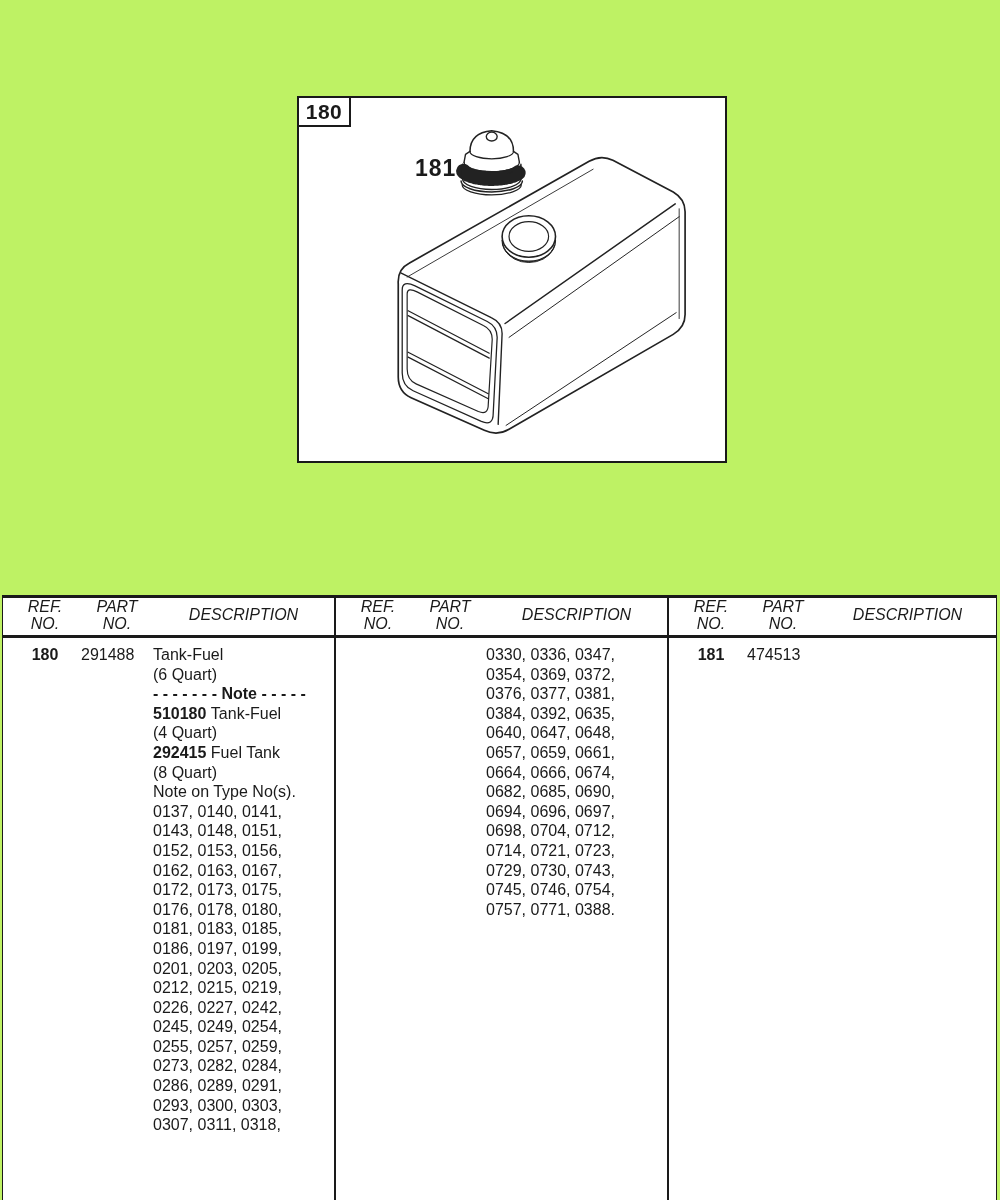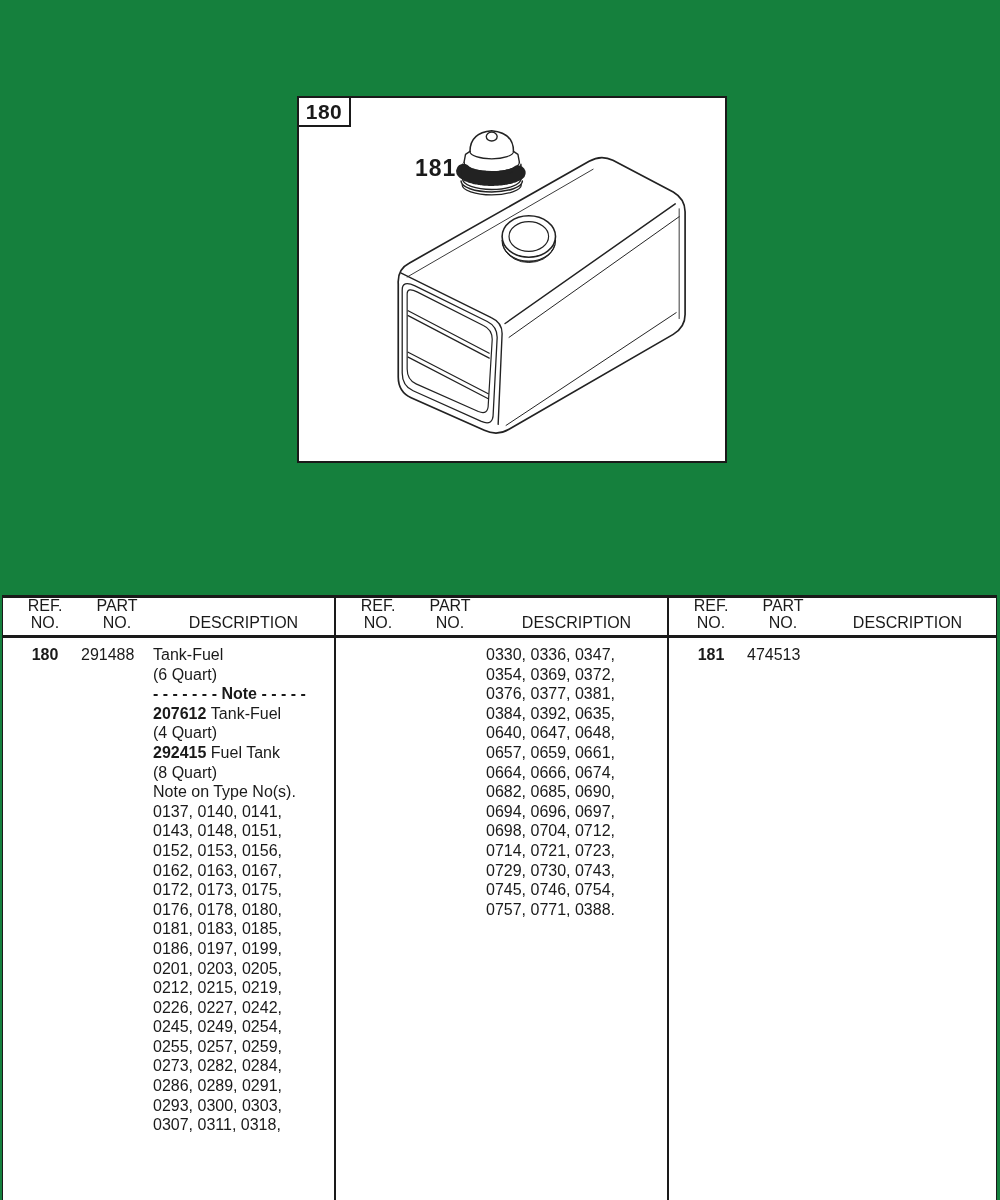--- a/index.html
+++ b/index.html
@@ -1,17 +1,17 @@
 <!DOCTYPE html>
 <html><head>
 <meta charset="utf-8">
 <style>
   html,body{margin:0;padding:0;background:#fff;}
   .page{
-    position:relative;width:1000px;height:1200px;background:#15803d;overflow:hidden;
+    position:relative;width:1000px;height:1200px;background:#bef264;overflow:hidden;
     font-family:"Liberation Sans", sans-serif;color:#1a1a1a;
   }
   
   .figure-frame{
     position:absolute;left:297px;top:96px;width:430px;height:367px;
     border:2px solid #1a1a1a;box-sizing:border-box;background:#fff;
   }
   .figure-frame svg{position:absolute;left:0;top:0;width:100%;height:100%;}
   .fig-label-box{
     position:absolute;left:-2px;top:-2px;width:54px;height:31px;
@@ -27,21 +27,21 @@
   .parts-table{
     position:absolute;left:2px;top:595px;width:995px;height:605px;
     border-top:3px solid #1a1a1a;border-left:1.5px solid #1a1a1a;border-right:1.5px solid #1a1a1a;
     box-sizing:border-box;display:flex;background:#fff;font-size:16px;
   }
   .tcol{height:100%;box-sizing:border-box;display:flex;flex-direction:column;}
   .tcol-1,.tcol-2{width:333px;border-right:2px solid #1a1a1a;}
   .tcol-3{flex:1;}
   .col-head{
     height:40px;box-sizing:border-box;border-bottom:3px solid #1a1a1a;
-    display:flex;align-items:flex-end;padding:0 0 4px 16px;
+    display:flex;align-items:center;padding:0 0 4px 16px;font-style:italic;
   }
   .h-ref{width:52px;text-align:center;line-height:17px;}
   .h-part{width:72px;margin-left:10px;text-align:center;line-height:17px;}
   .h-desc{flex:1;text-align:center;line-height:17px;}
   .col-body{display:flex;padding:7px 0 0 16px;align-items:flex-start;}
   .ref-cell{width:52px;text-align:center;font-weight:bold;line-height:19.6px;}
   .part-cell{width:72px;margin-left:10px;font-weight:normal;line-height:19.6px;}
   .desc-cell{flex:1;padding-right:4px;}
   .tline{line-height:19.6px;white-space:nowrap;}
   .tline .b{font-weight:bold;}
@@ -118,21 +118,21 @@
         </div>
         <div class="h-desc">DESCRIPTION</div>
       </div>
       <div class="col-body">
         <div class="ref-cell">180</div>
         <div class="part-cell">291488</div>
         <div class="desc-cell">
             <div class="tline"><span>Tank-Fuel</span></div>
             <div class="tline"><span>(6 Quart)</span></div>
             <div class="tline"><span class="b">- - - - - - - Note - - - - -</span></div>
-            <div class="tline"><span class="b">207612 </span><span>Tank-Fuel</span></div>
+            <div class="tline"><span class="b">510180 </span><span>Tank-Fuel</span></div>
             <div class="tline"><span>(4 Quart)</span></div>
             <div class="tline"><span class="b">292415 </span><span>Fuel Tank</span></div>
             <div class="tline"><span>(8 Quart)</span></div>
             <div class="tline"><span>Note on Type No(s).</span></div>
             <div class="tline"><span>0137, 0140, 0141,</span></div>
             <div class="tline"><span>0143, 0148, 0151,</span></div>
             <div class="tline"><span>0152, 0153, 0156,</span></div>
             <div class="tline"><span>0162, 0163, 0167,</span></div>
             <div class="tline"><span>0172, 0173, 0175,</span></div>
             <div class="tline"><span>0176, 0178, 0180,</span></div>

